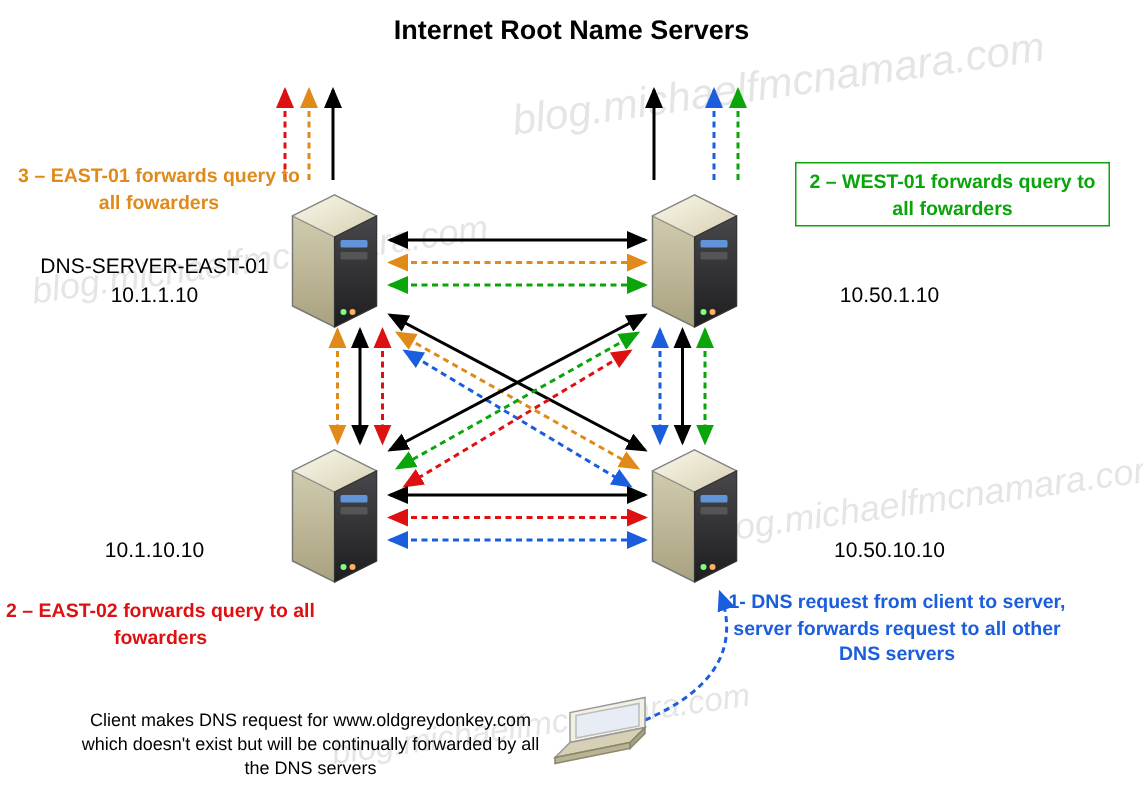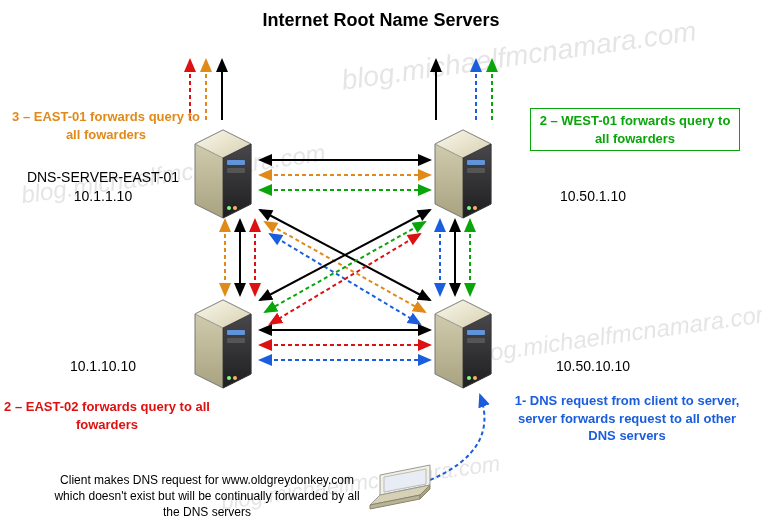--- a/index.html
+++ b/index.html
@@ -152,15 +152,15 @@
   <span>10.50.1.10</span>
 </div>
 <div class="server-label" style="left:508px; top:338px;">
   <br>
   <span>10.50.10.10</span>
 </div>
 
 <div class="step orange" style="left:6px; top:108px; width:200px;">3 – EAST-01 forwards query to all fowarders</div>
 <div class="step green" style="left:530px; top:108px; width:200px;">2 – WEST-01 forwards query to all fowarders</div>
 <div class="step red" style="left:2px; top:398px; width:210px;">2 – EAST-02 forwards query to all fowarders</div>
-<div class="step blue" style="left:512px; top:392px; width:230px;">1- DNS request from client to server, server forwards request to all other DNS servers</div>
+<div class="step blue" style="left:483px; top:392px; width:230px;">1- DNS request from client to server, server forwards request to all other DNS servers</div>
 
 <div class="client-caption" style="left:52px; top:472px;">Client makes DNS request for www.oldgreydonkey.com which doesn't exist but will be continually forwarded by all the DNS servers</div>
 
 </body></html>

